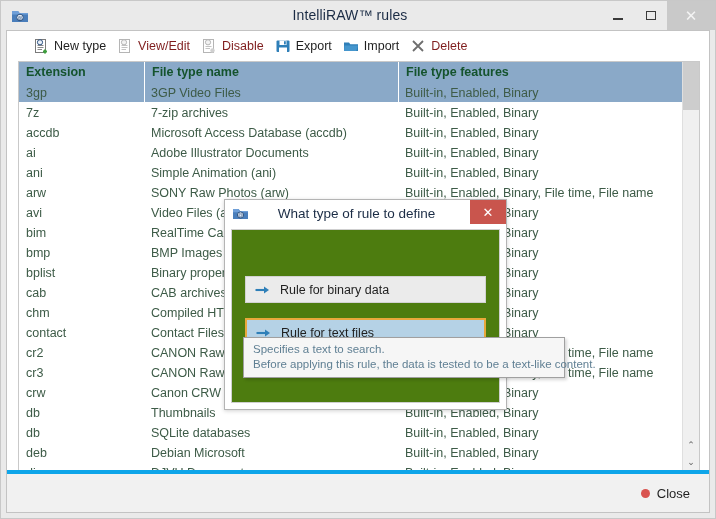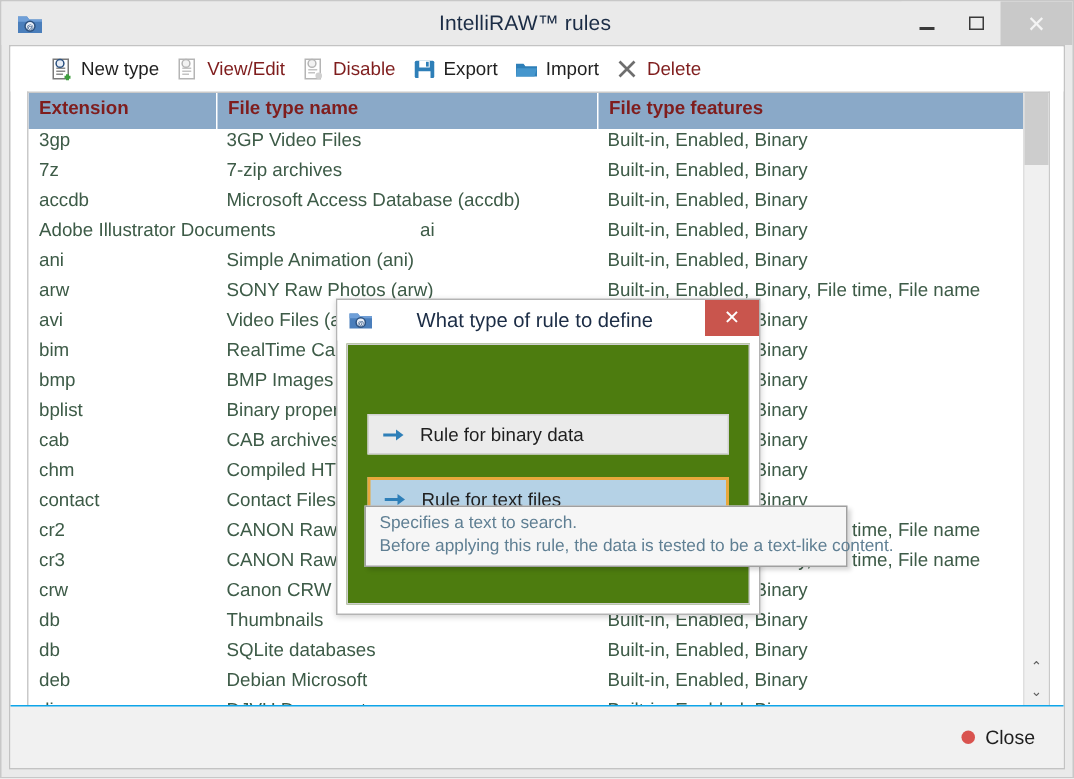--- a/index.html
+++ b/index.html
@@ -121,23 +121,23 @@
     background: #fff;
   }
   .grid {
     flex: 1 1 auto;
     overflow: hidden;
     position: relative;
     min-width: 0;
   }
   .grid-head {
     display: flex;
-    height: 24px;
+    height: 40px;
     background: #8aa9c8;
-    color: #7f1d1d;
+    color: #14532d;
     font-size: 12.5px;
     font-weight: bold;
   }
   .grid-head .cell {
     padding: 3px 0 0 7px;
     overflow: hidden;
     white-space: nowrap;
   }
   .grid-head .cell + .cell { border-left: 1px solid #ffffff; }
   .col1 { width: 125px; flex: 0 0 125px; }
@@ -188,21 +188,21 @@
   .sb-arrow.down { bottom: 0; }
 
   
   .footer {
     flex: 0 0 42px;
     display: flex;
     align-items: center;
     justify-content: flex-end;
     padding-right: 19px;
     background: #f1f1f1;
-    border-top: 1px solid #0ea5e9;
+    border-top: 4px solid #0ea5e9;
   }
   .close-btn {
     display: flex;
     align-items: center;
     gap: 7px;
     font-size: 13px;
     color: #1f1f1f;
   }
   .close-dot {
     width: 9px; height: 9px; border-radius: 50%;
@@ -417,22 +417,22 @@
               <div class="cell col1">7z</div>
               <div class="cell col2">7-zip archives</div>
               <div class="cell col3">Built-in, Enabled, Binary</div>
             </div>
             <div class="row">
               <div class="cell col1">accdb</div>
               <div class="cell col2">Microsoft Access Database (accdb)</div>
               <div class="cell col3">Built-in, Enabled, Binary</div>
             </div>
             <div class="row">
+              <div class="cell col1">ai</div>
               <div class="cell col2">Adobe Illustrator Documents</div>
-              <div class="cell col1">ai</div>
               <div class="cell col3">Built-in, Enabled, Binary</div>
             </div>
             <div class="row">
               <div class="cell col1">ani</div>
               <div class="cell col2">Simple Animation (ani)</div>
               <div class="cell col3">Built-in, Enabled, Binary</div>
             </div>
             <div class="row">
               <div class="cell col1">arw</div>
               <div class="cell col2">SONY Raw Photos (arw)</div>

